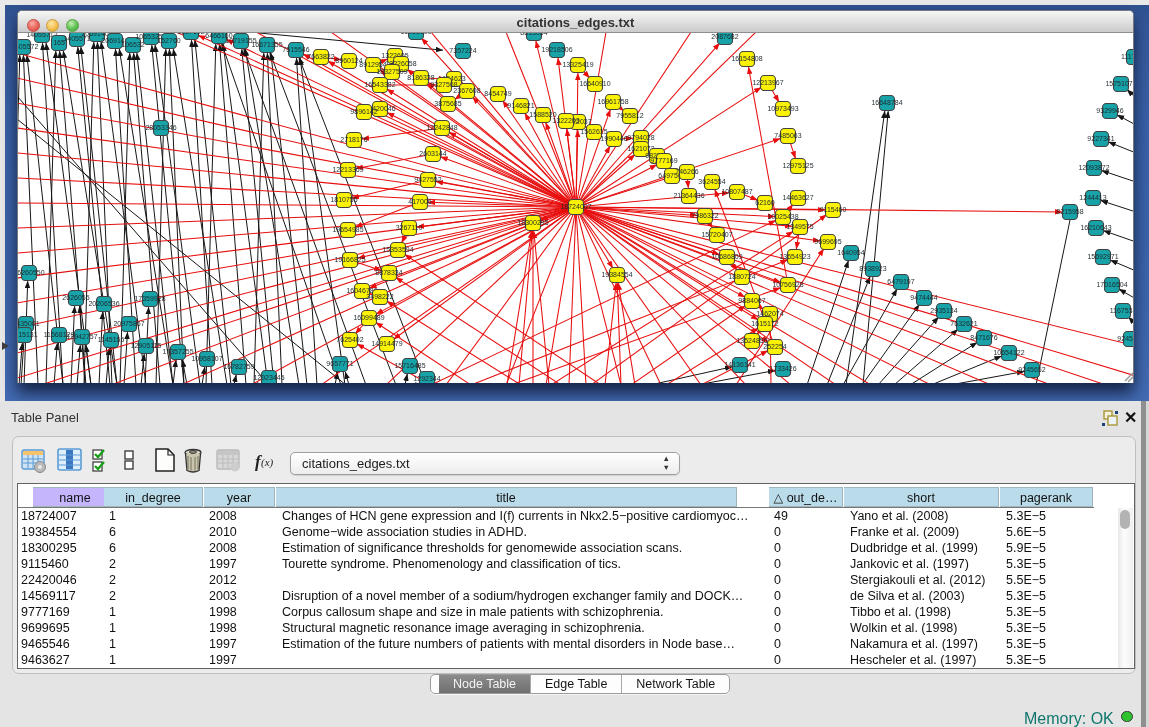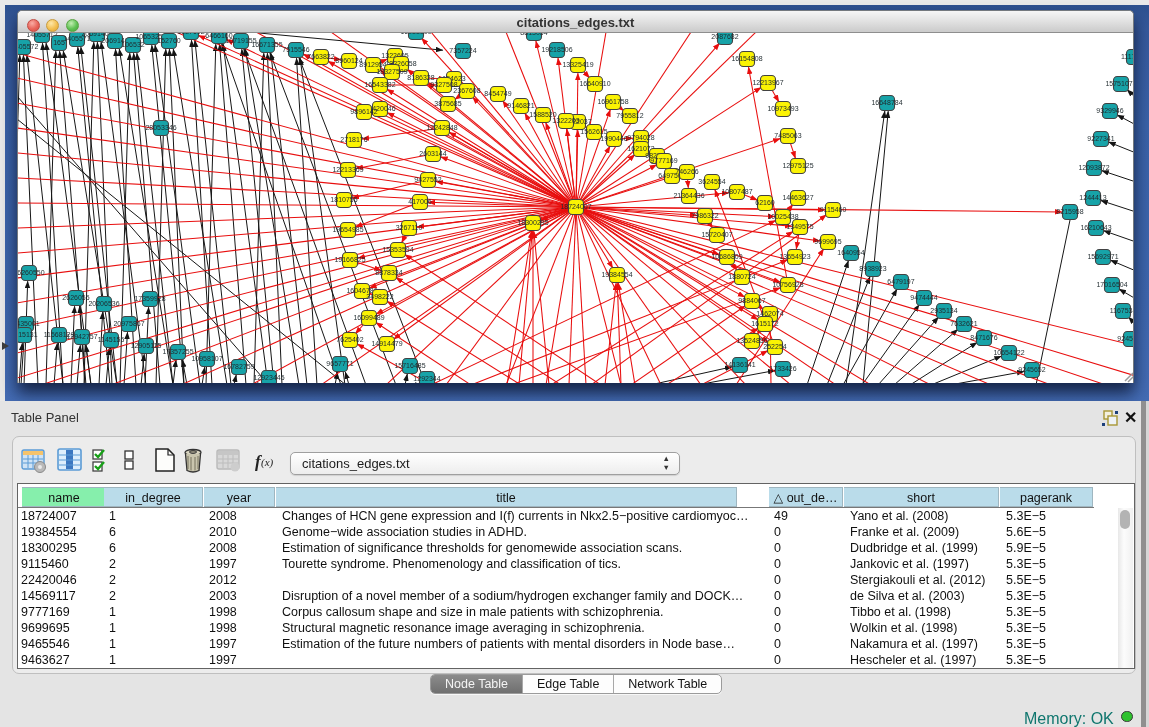--- a/index.html
+++ b/index.html
@@ -27,21 +27,21 @@
   text-align:center; font-size:12.5px; color:#111; line-height:20px; }
 #hrow { position:absolute; left:0; top:0; width:1076px; height:24px; background:#fff;
   border-bottom:1px solid #777; }
 .tr { position:absolute; left:0; width:1076px; height:16px; font-size:12.5px; color:#101010; }
 .tr span { position:absolute; top:1px; white-space:nowrap; }
 #sbar { position:absolute; right:1px; top:24px; width:15px; height:160px;
   background:linear-gradient(90deg,#e8e8e8,#fcfcfc 40%,#f0f0f0); }
 #sbar .th { position:absolute; left:2px; top:2px; width:10px; height:19px; background:#b3b3b3; border-radius:5px; }
 #tabs { position:absolute; left:430px; top:674px; height:20px; display:flex;
   border:1px solid #9b9b9b; border-radius:5px; overflow:hidden; background:#fdfdfd;
-  font-size:12.5px; line-height:18px; color:#141414; box-shadow:0 1px 0 rgba(255,255,255,.7); }
+  font-size:12.5px; line-height:18px; color:#141414; box-shadow:0 1px 0 rgba(255,255,255,.7);padding-left:8px; }
 #tabs div { padding:0 14px; border-right:1px solid #a8a8a8; }
 #tabs div:last-child { border-right:none; }
 #tabs .sel { background:linear-gradient(180deg,#8c8c8c,#6f6f6f); color:#f4f4f4; }
 #mem { position:absolute; left:1024px; top:710px; font-size:16px; color:#0f766e; }
 #dot { position:absolute; left:1121px; top:710.5px; width:11.5px; height:11.5px; border-radius:50%;
   background:#2ec22e; border:1px solid #3a3a3a; }
 #rstrip { position:absolute; left:1141px; top:401px; width:5px; height:326px; background:#8f8f8f; }
 #rstrip2 { position:absolute; left:1146px; top:401px; width:3px; height:326px; background:#d6d6d6; }
 .icbtn { position:absolute; top:409px; font-size:15px; color:#111; }
 </style></head>
@@ -633,21 +633,21 @@
  <circle cx="214" cy="20" r="4.5" fill="#b5b5b5"></circle>
  </g>
 
  <text x="234" y="20" font-family="Liberation Serif,serif" font-size="17" font-style="italic" font-weight="bold" fill="#222">f</text>
  <text x="240" y="19" font-family="Liberation Serif,serif" font-size="11" font-style="italic" fill="#222">(x)</text>
 </g>
     </svg>
     <div id="combo">citations_edges.txt<span class="ar">▲<br>▼</span></div>
     <div id="tbl">
       <div id="hrow">
-        <div class="hc" style="left:4px;width:85px;background:#86efac">name</div>
+        <div class="hc" style="left:15px;width:85px;background:#c4b5fd">name</div>
 <div class="hc" style="left:86px;width:99px;background:#badcea">in_degree</div>
 <div class="hc" style="left:186px;width:71px;background:#badcea">year</div>
 <div class="hc" style="left:258px;width:461px;background:#badcea">title</div>
 <div class="hc" style="left:751px;width:74px;background:#badcea">△ out_de…</div>
 <div class="hc" style="left:826px;width:155px;background:#badcea">short</div>
 <div class="hc" style="left:982px;width:93px;background:#badcea">pagerank</div>
       </div>
       <div class="tr" style="top:24px">
         <span style="left:3px">18724007</span>
         <span style="left:91px">1</span>

